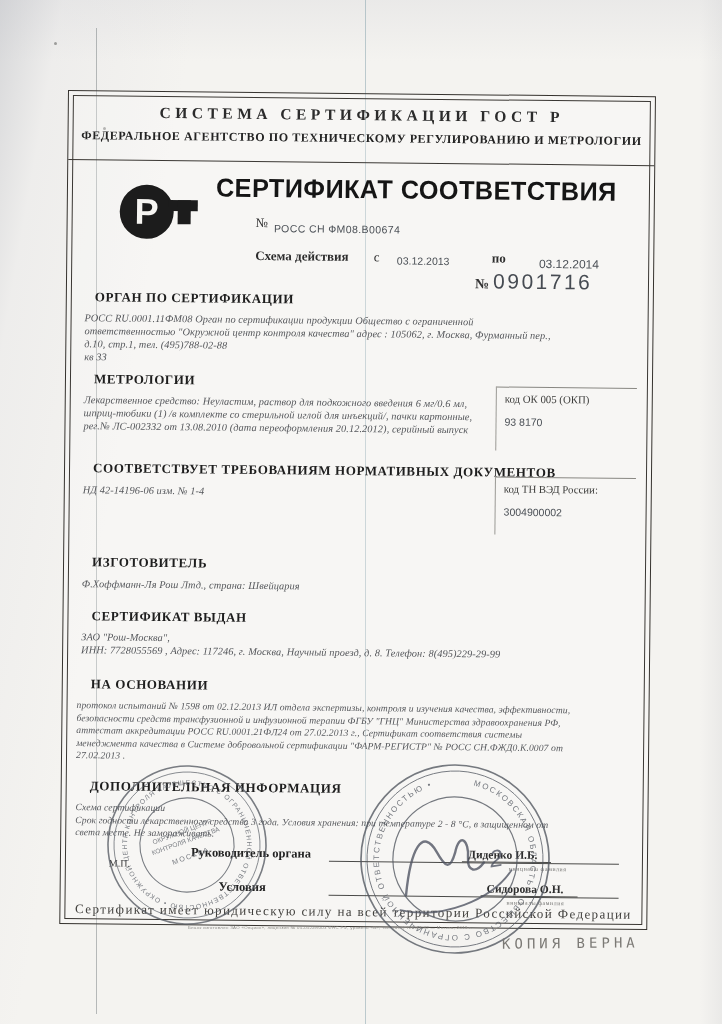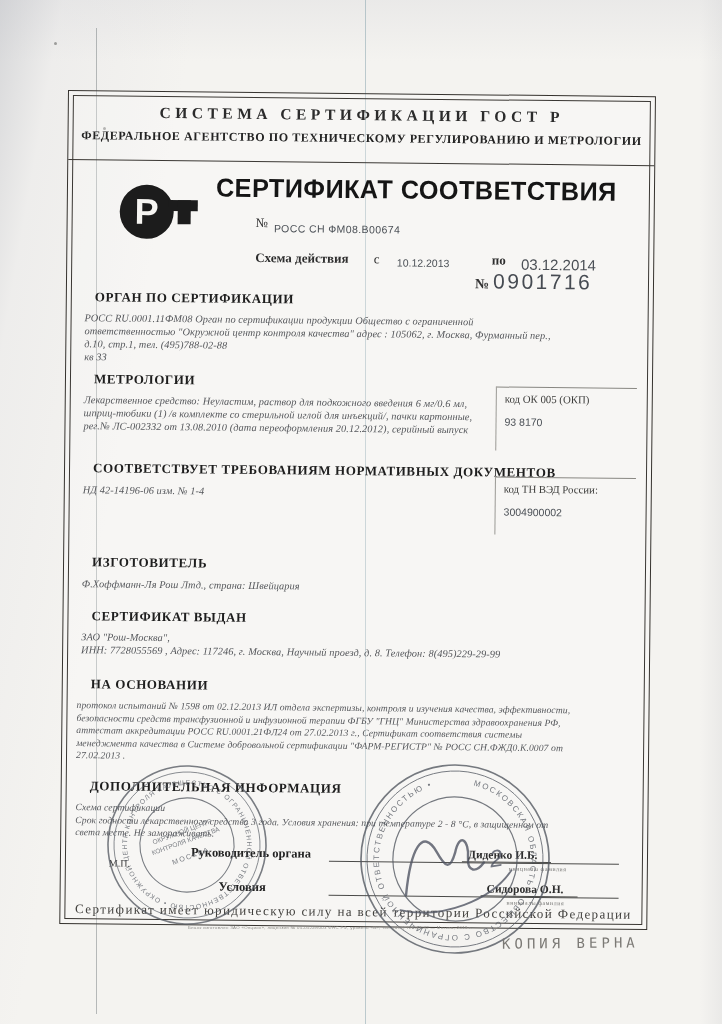--- a/index.html
+++ b/index.html
@@ -41,21 +41,21 @@
     letter-spacing:.5px;color:#151515;transform:scaleX(.97);transform-origin:0 0;
   }
   .num-row{position:absolute;left:188px;top:122px;font-size:13px;color:#2d2d2d;}
   .typed{font-family:"Liberation Sans", sans-serif;color:#4b5056;}
   .num-val{display:inline-block;transform:translateY(5px);font-size:10.5px;letter-spacing:.4px;margin-left:6px;}
   .validity-row{position:absolute;left:188px;top:155px;font-size:13px;color:#2d2d2d;}
   .validity-label{font-weight:bold;}
   .v-from-label{margin-left:22px;}
   .v-date1{display:inline-block;margin-left:14px;font-size:10.5px;transform:translateY(3px);}
   .v-to-label{font-weight:bold;margin-left:39px;}
-  .v-date2{display:inline-block;margin-left:12px;font-size:15px;transform:translateY(5px);}
+  .v-date2{display:inline-block;margin-left:30px;font-size:12px;transform:translateY(5px);}
   .blank-num{position:absolute;left:408px;top:174px;color:#3e434a;}
   .blank-num .no{font-size:14px;font-weight:bold;color:#333;}
   .blank-num .digits{font-family:"Liberation Sans", sans-serif;font-size:21px;letter-spacing:2.5px;color:#464b52;}
 
   .sec-h{position:absolute;font-weight:bold;font-size:13px;letter-spacing:.6px;color:#1e1e1e;}
   .ital{position:absolute;font-style:italic;font-size:10.3px;line-height:12.9px;color:#55575b;letter-spacing:.1px;}
   .ital-sm{font-size:9.6px;line-height:12.6px;}
 
   .code-box{position:absolute;width:132px;border-top:1px solid #888782;border-left:1px solid #9a9994;padding:5px 0 0 8px;}
   .code-box .cb-label{font-size:10.8px;color:#3c3c3a;}
@@ -109,21 +109,21 @@
 
   <div class="cert-title">СЕРТИФИКАТ СООТВЕТСТВИЯ</div>
 
   <div class="num-row">
     <span>№</span><span class="typed num-val">РОСС CH ФМ08.В00674</span>
   </div>
 
   <div class="validity-row">
     <span class="validity-label">Схема действия</span>
     <span class="v-from-label">с</span>
-    <span class="typed v-date1">10.12.2013</span>
+    <span class="typed v-date1">03.12.2013</span>
     <span class="v-to-label">по</span>
     <span class="typed v-date2">03.12.2014</span>
   </div>
 
   <div class="blank-num">
     <span class="no">№</span>
     <span class="digits">0901716</span>
   </div>
 
   <div class="sec-h" style="left:28px;top:198px">ОРГАН ПО СЕРТИФИКАЦИИ</div>

